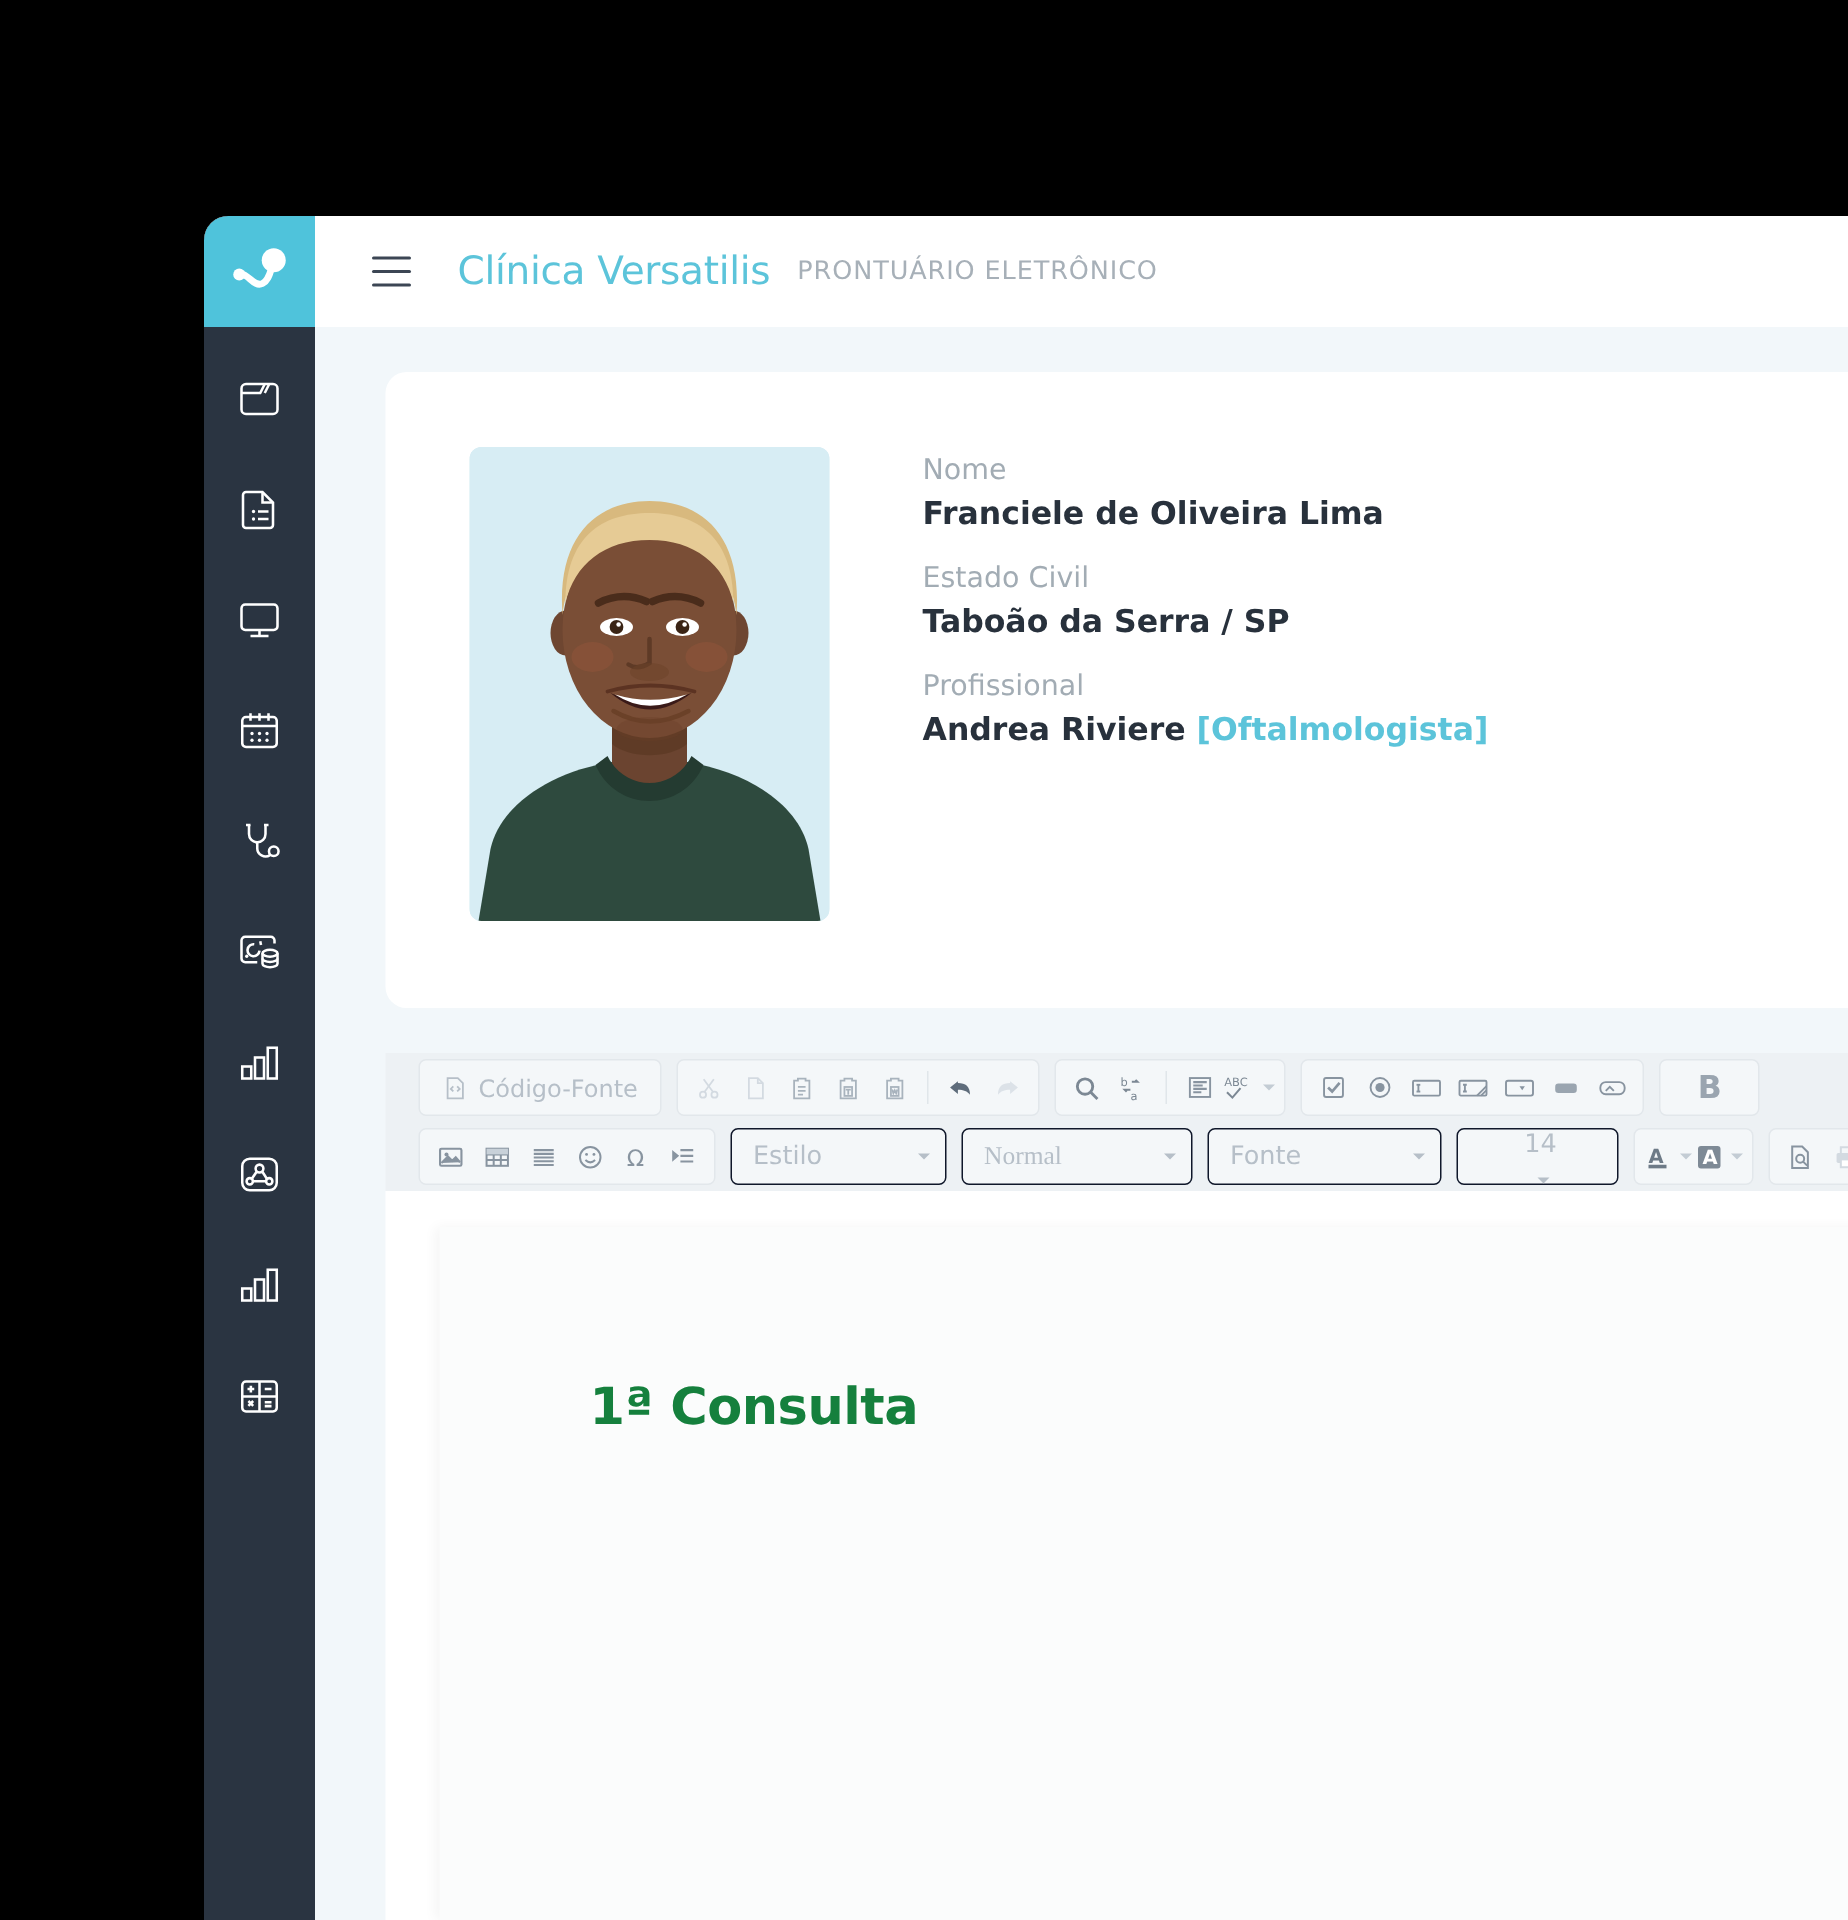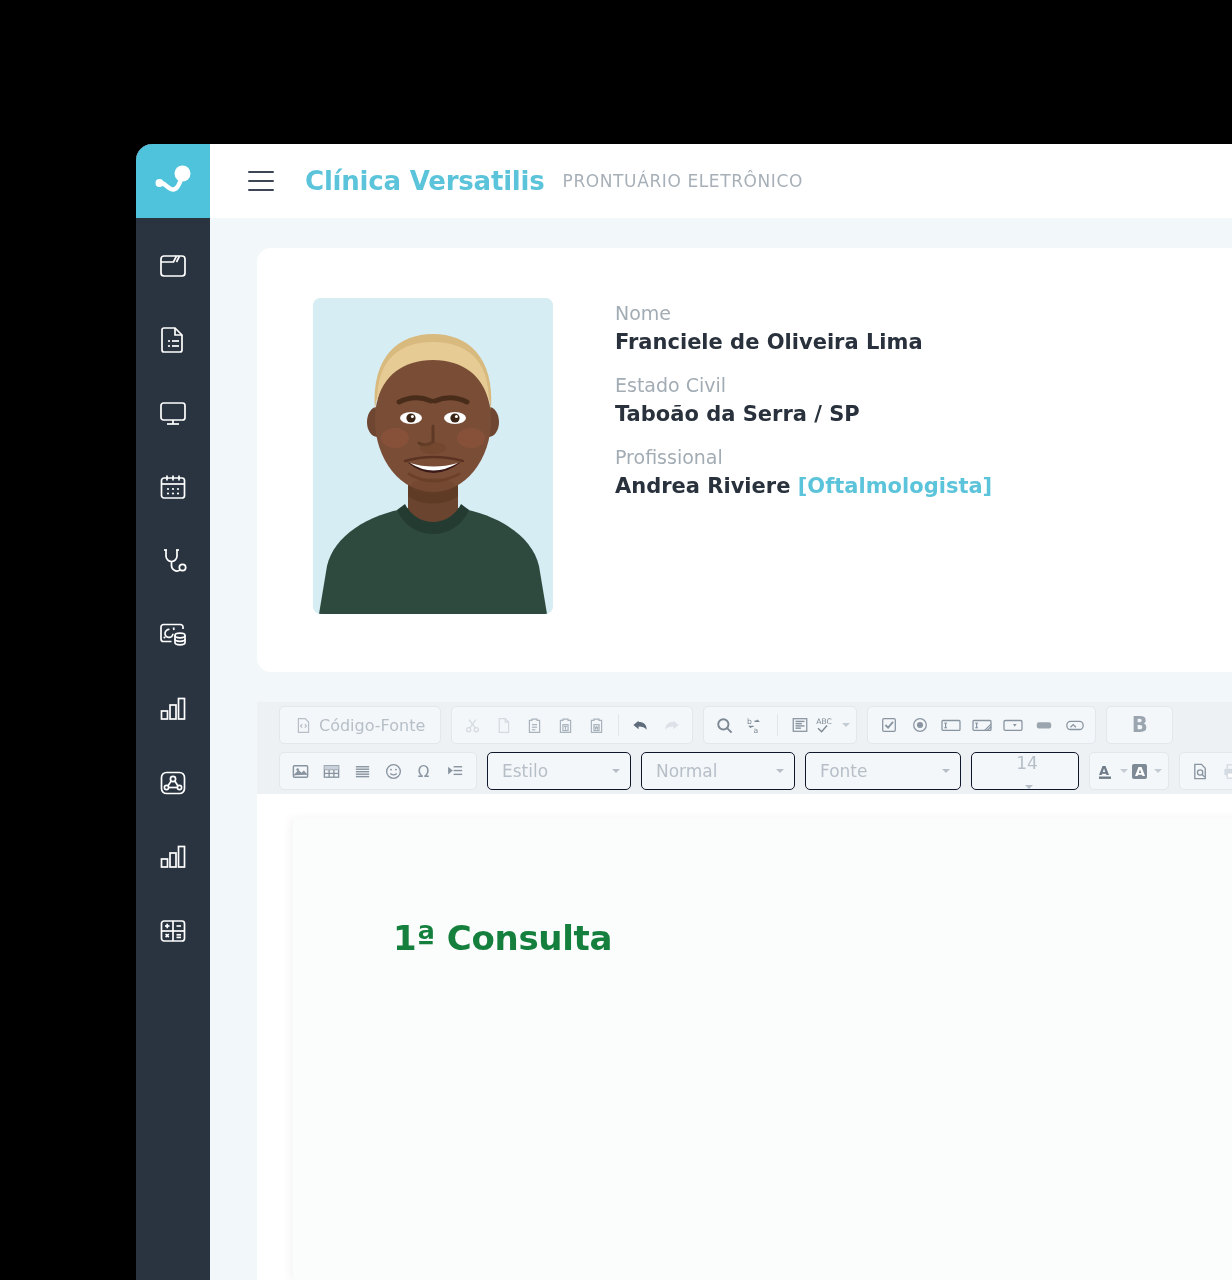--- a/index.html
+++ b/index.html
@@ -36,21 +36,21 @@
   .topbar{
     position:absolute;left:74px;top:0;width:1022px;height:74px;background:#fff;
     display:flex;align-items:center;
   }
   .hamburger{
     margin-left:38px;width:26px;height:20px;display:flex;flex-direction:column;
     justify-content:space-between;cursor:pointer;
   }
   .hamburger i{display:block;height:2px;background:#3C4654;border-radius:1px;}
   .brand{
-    margin-left:31px;font-size:26px;color:#5CC4DA;font-weight:700;
+    margin-left:31px;font-size:26px;color:#5CC4DA;font-weight:400;
     letter-spacing:-0.2px;white-space:nowrap;
   }
   .brand-sub{
     margin-left:18px;font-size:17px;color:#A7B0B8;letter-spacing:0.6px;
     white-space:nowrap;
   }
 
   
   .content{
     position:absolute;left:85px;top:74px;width:1022px;height:1062px;
@@ -525,21 +525,21 @@
                   <path d="M8 13 h9"></path>
               </svg>
             </div>
           </div>
 
           <div class="select" style="min-width:118px;">
             <span>Estilo</span>
             <span class="caret"></span>
           </div>
 
-          <div class="select" style="min-width:128px;">
+          <div class="select" style="min-width:128px;font-family:Liberation Serif, serif;">
             <span>Normal</span>
             <span class="caret"></span>
           </div>
 
           <div class="select" style="min-width:130px;">
             <span>Fonte</span>
             <span class="caret"></span>
           </div>
 
           <div class="select" style="min-width:82px;flex-direction:column;">

